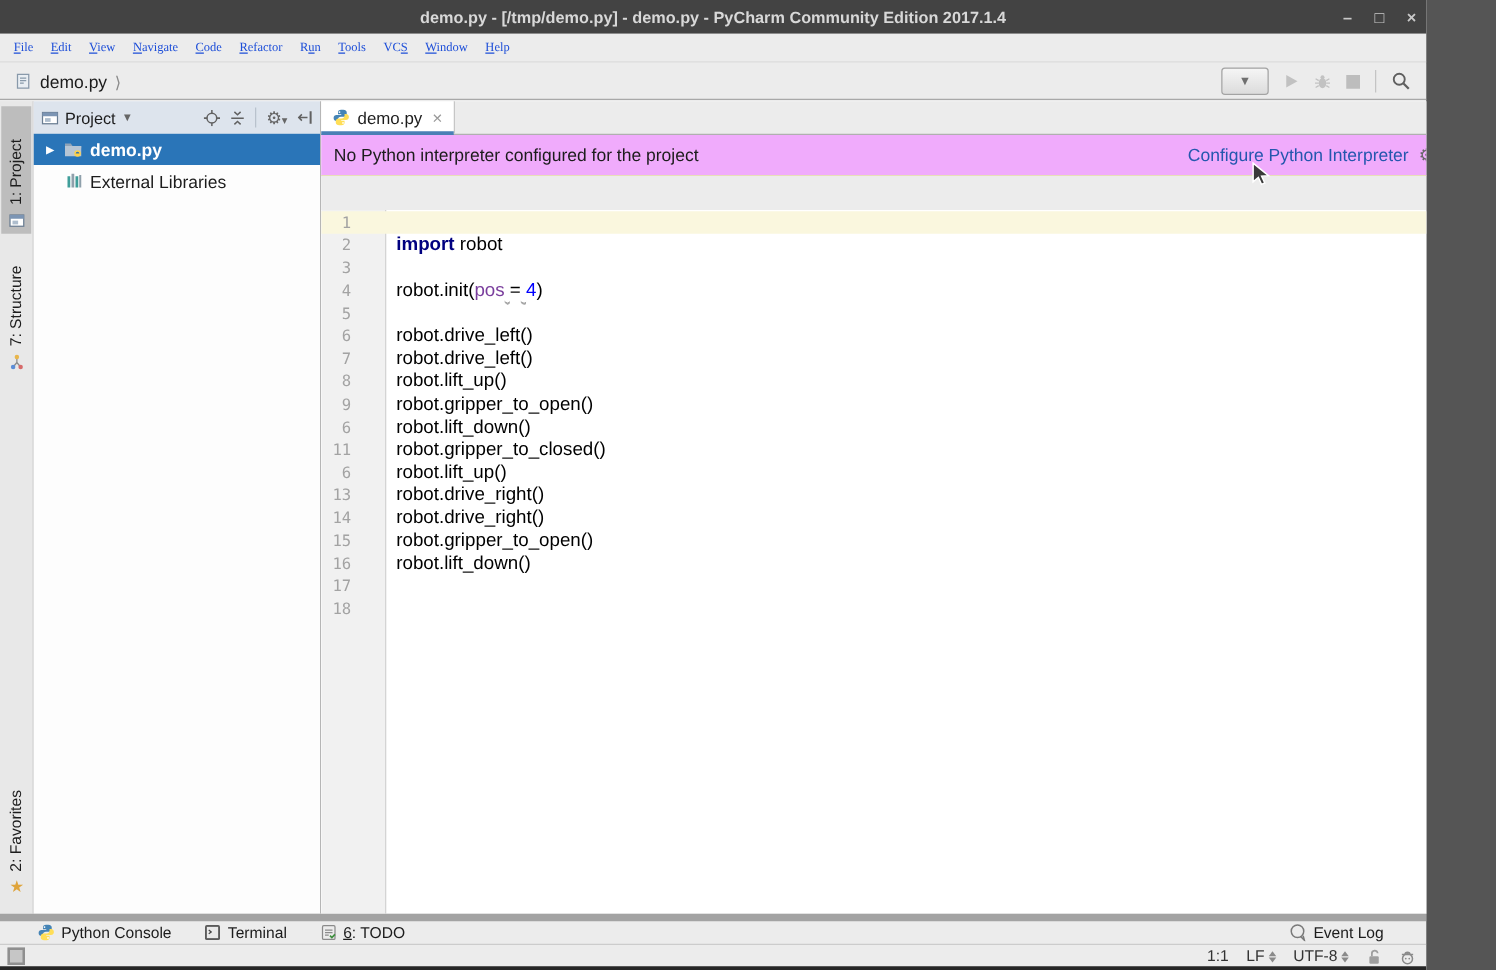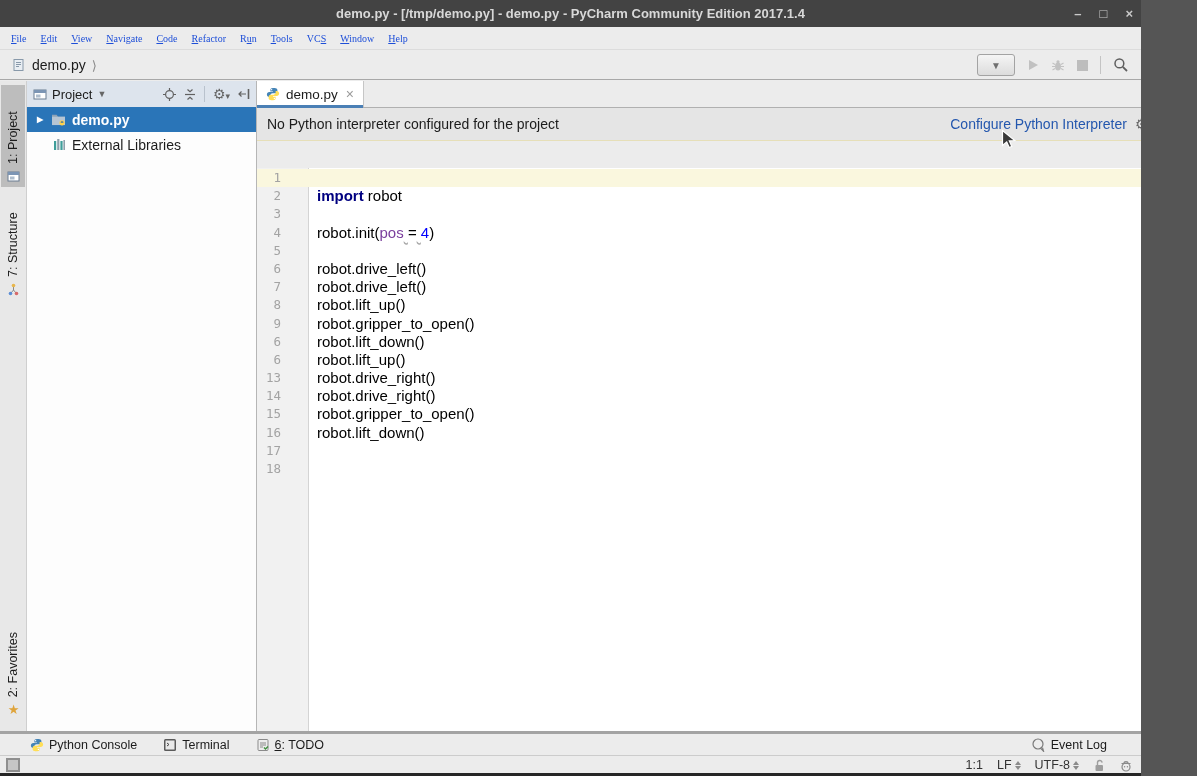--- a/index.html
+++ b/index.html
@@ -58,21 +58,21 @@
   .tree-row.selected{background:#2a75b8;color:#fff;font-weight:bold;}
   .tree-row .arrow{font-size:8px;width:10px;text-align:center;color:#fff;}
   .tree-row .t-icon{display:inline-flex;}
   
   #editor-zone{position:absolute;left:257px;top:81px;width:913px;height:650px;background:#fff;}
   #tabbar{height:27px;background:#ececec;border-bottom:1px solid #b0b0b0;display:flex;box-sizing:border-box;}
   #etab{position:relative;display:inline-flex;align-items:center;gap:6px;background:#fff;
         padding:0 9px;font-size:13.5px;border-right:1px solid #c6c6c6;}
   #etab::after{content:'';position:absolute;left:0;right:0;bottom:-1px;height:3px;background:#4a7fb5;}
   #etab .close{color:#9a9a9a;font-size:14px;margin-left:2px;}
-  #banner{height:33px;background:#e5e5e5;border-bottom:1px solid #e6dfb8;display:flex;align-items:center;
+  #banner{height:33px;background:#f0abfc;border-bottom:1px solid #e6dfb8;display:flex;align-items:center;
           padding:0 10px;font-size:14px;box-sizing:border-box;}
   #banner .banner-right{margin-left:auto;display:flex;align-items:center;gap:8px;padding-right:8px;}
   .banner-link{color:#2457ae;cursor:pointer;}
   #graystrip{height:27px;background:#ececec;position:relative;}
   .analysis-mark{position:absolute;right:6px;top:8px;display:flex;flex-direction:column;gap:2px;}
   .analysis-mark i{display:block;width:10px;height:2px;background:#3a3a3a;border-radius:1px;}
   #editor-body{position:absolute;left:0;top:87px;right:0;bottom:0;background:#fff;overflow:hidden;}
   #gutter-bg{position:absolute;left:0;top:0;bottom:0;width:51px;background:#f1f1f1;border-right:1px solid #d4d4d4;}
   #error-stripe{position:absolute;right:0;top:0;bottom:0;width:15px;background:#fbfbfb;}
   .stripe-square{position:absolute;right:3px;top:3px;width:11px;height:12px;background:#d9cd9e;border:1px solid #cabd8c;box-sizing:border-box;}
@@ -83,21 +83,21 @@
   .lnum{width:51px;box-sizing:border-box;padding-right:27px;text-align:right;color:#a3a3a3;
         font-family:"DejaVu Sans Mono",monospace;font-size:12.5px;flex:none;}
   .ltxt{padding-left:8px;margin-left:1px;white-space:pre;font-family:Liberation Sans, sans-serif;
         font-size:15px;color:#000;}
   .tk-kw{color:#000080;font-weight:bold;}
   .tk-param{color:#7a3e9d;}
   .tk-num{color:#0000ff;}
   .sq{text-decoration-line:underline;text-decoration-style:wavy;text-decoration-color:#a8a8a8;text-underline-offset:2px;}
   
   #bottombar{position:absolute;left:0;top:731px;width:100%;height:24px;background:#ececec;
-             border-top:3px solid #a3a3a3;display:flex;align-items:center;gap:26px;
+             border-top:6px solid #a3a3a3;display:flex;align-items:center;gap:26px;
              padding-left:30px;box-sizing:border-box;font-size:12.5px;}
   .bb-item{display:flex;align-items:center;gap:5px;}
   .bb-item u{text-decoration:underline;}
   #eventlog{margin-left:auto;margin-right:34px;display:flex;align-items:center;gap:5px;}
   
   #statusbar{position:absolute;left:0;top:755px;width:100%;height:19px;background:#ececec;
              border-top:1px solid #cccccc;display:flex;align-items:center;padding:0 6px;
              box-sizing:border-box;font-size:12.5px;color:#333;}
   #tw-toggle{width:14px;height:14px;border:2px solid #8f8f8f;background:#c6c6c6;box-sizing:border-box;}
   #status-right{margin-left:auto;display:flex;align-items:center;gap:14px;margin-right:2px;}
@@ -343,20 +343,24 @@
           </div>
           <div class="crow">
             <span class="lnum">9</span>
             <span class="ltxt"><span>robot.gripper_to_open()</span></span>
           </div>
           <div class="crow">
             <span class="lnum">6</span>
             <span class="ltxt"><span>robot.lift_down()</span></span>
           </div>
           <div class="crow">
+            <span class="lnum">11</span>
+            <span class="ltxt"><span>robot.gripper_to_closed()</span></span>
+          </div>
+          <div class="crow">
             <span class="lnum">6</span>
             <span class="ltxt"><span>robot.lift_up()</span></span>
           </div>
           <div class="crow">
             <span class="lnum">13</span>
             <span class="ltxt"><span>robot.drive_right()</span></span>
           </div>
           <div class="crow">
             <span class="lnum">14</span>
             <span class="ltxt"><span>robot.drive_right()</span></span>

